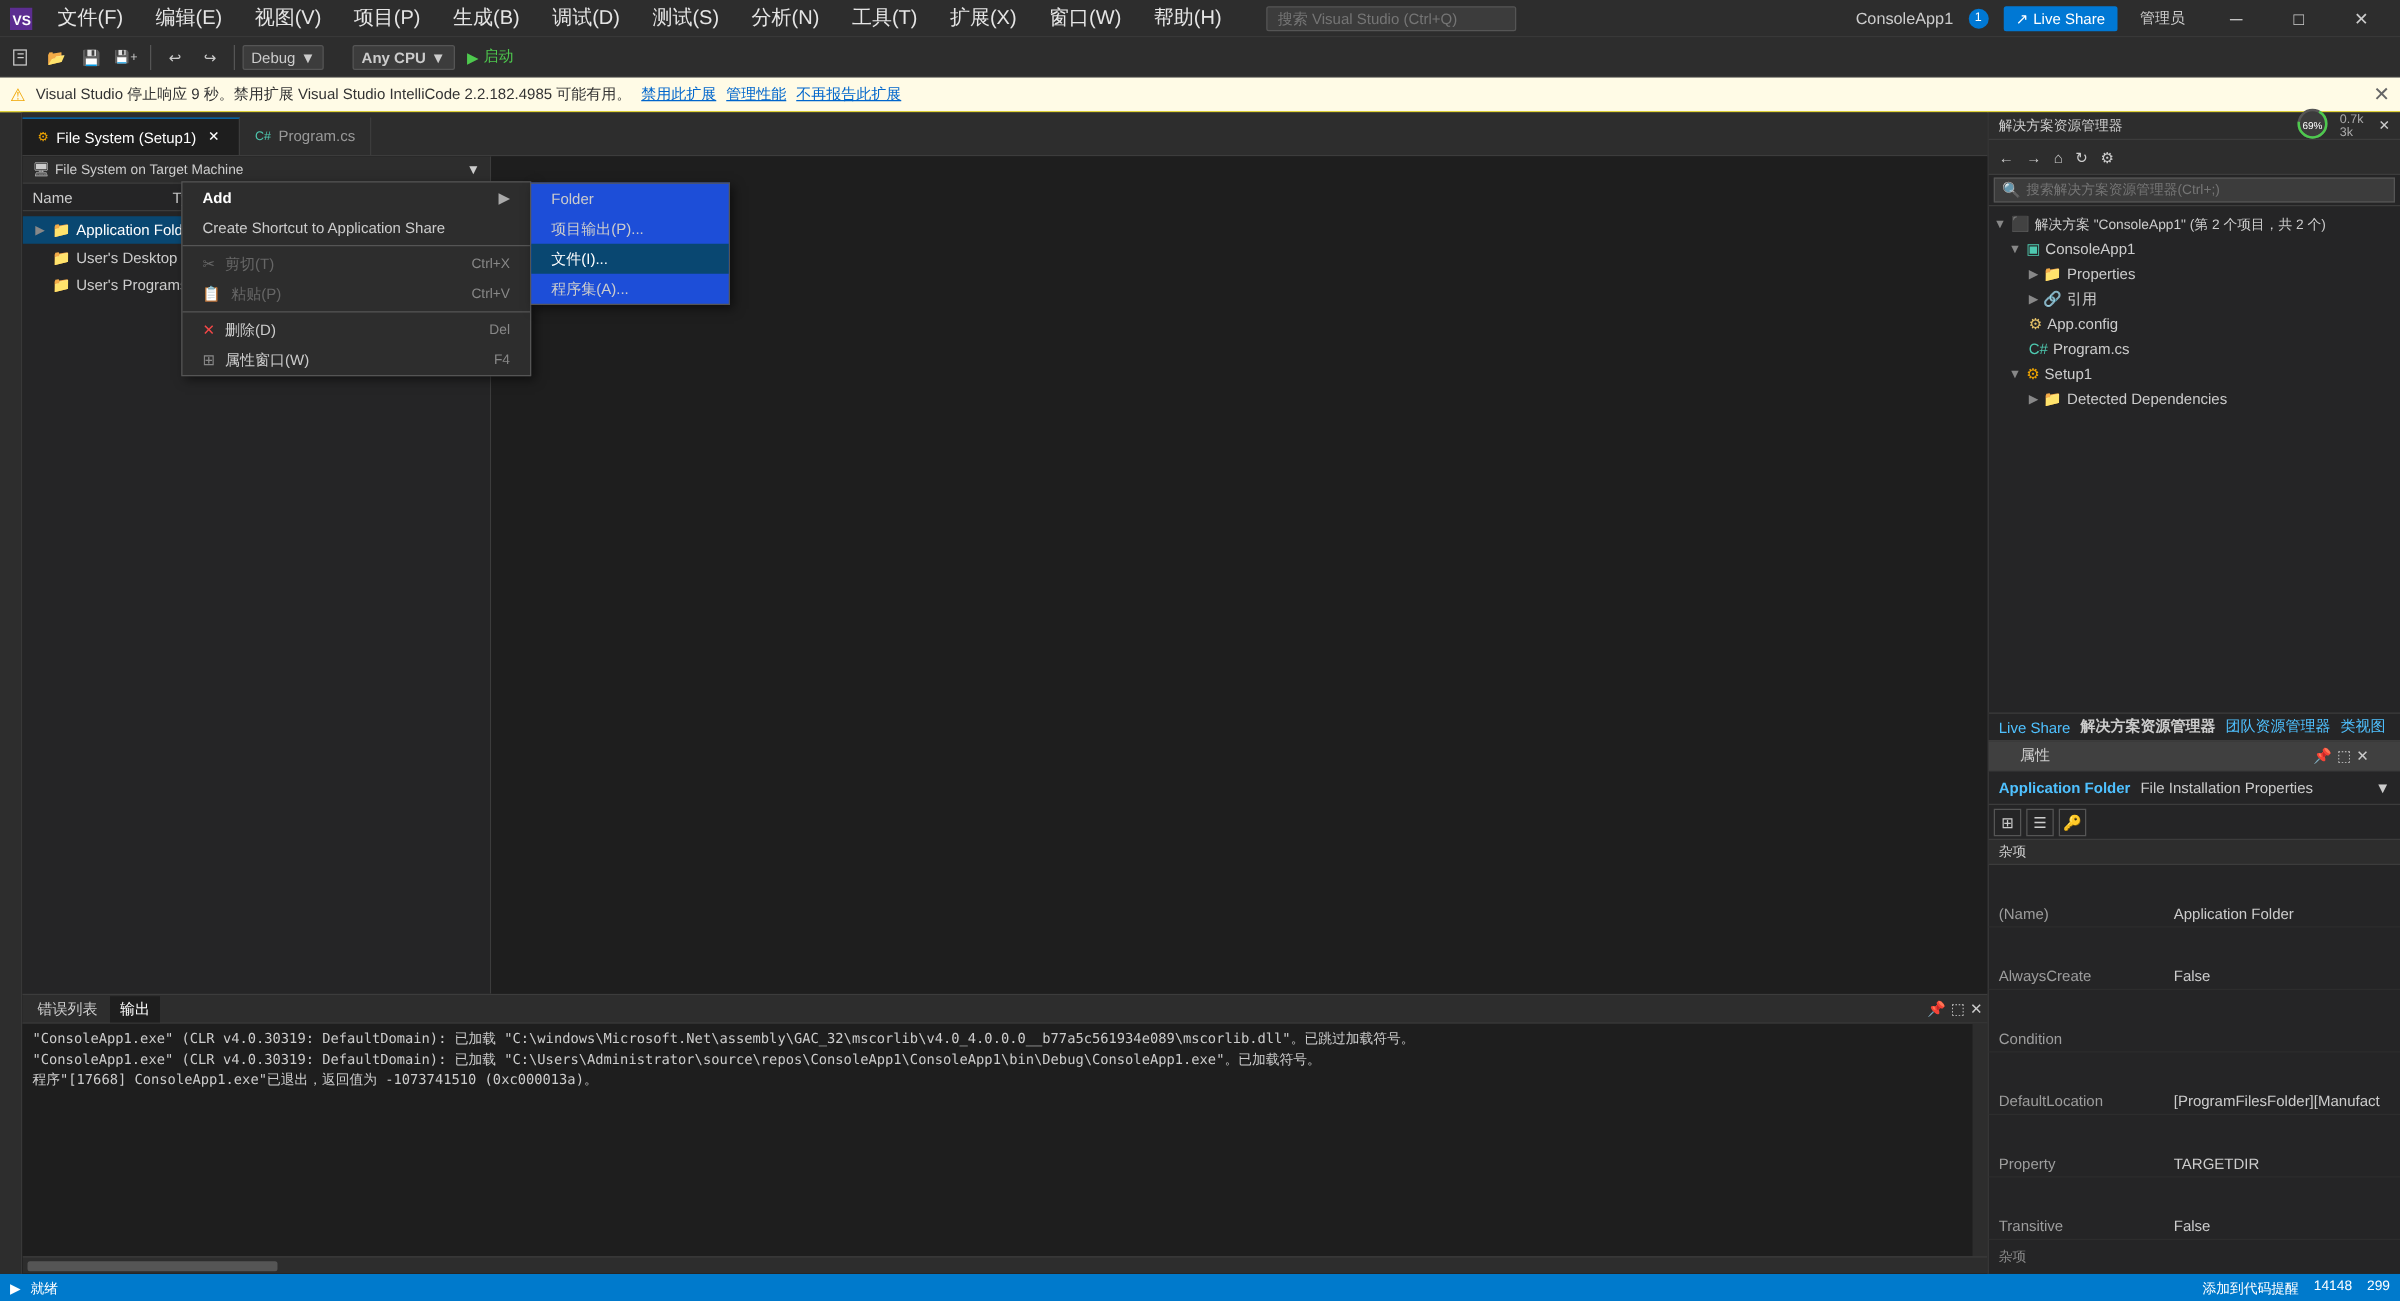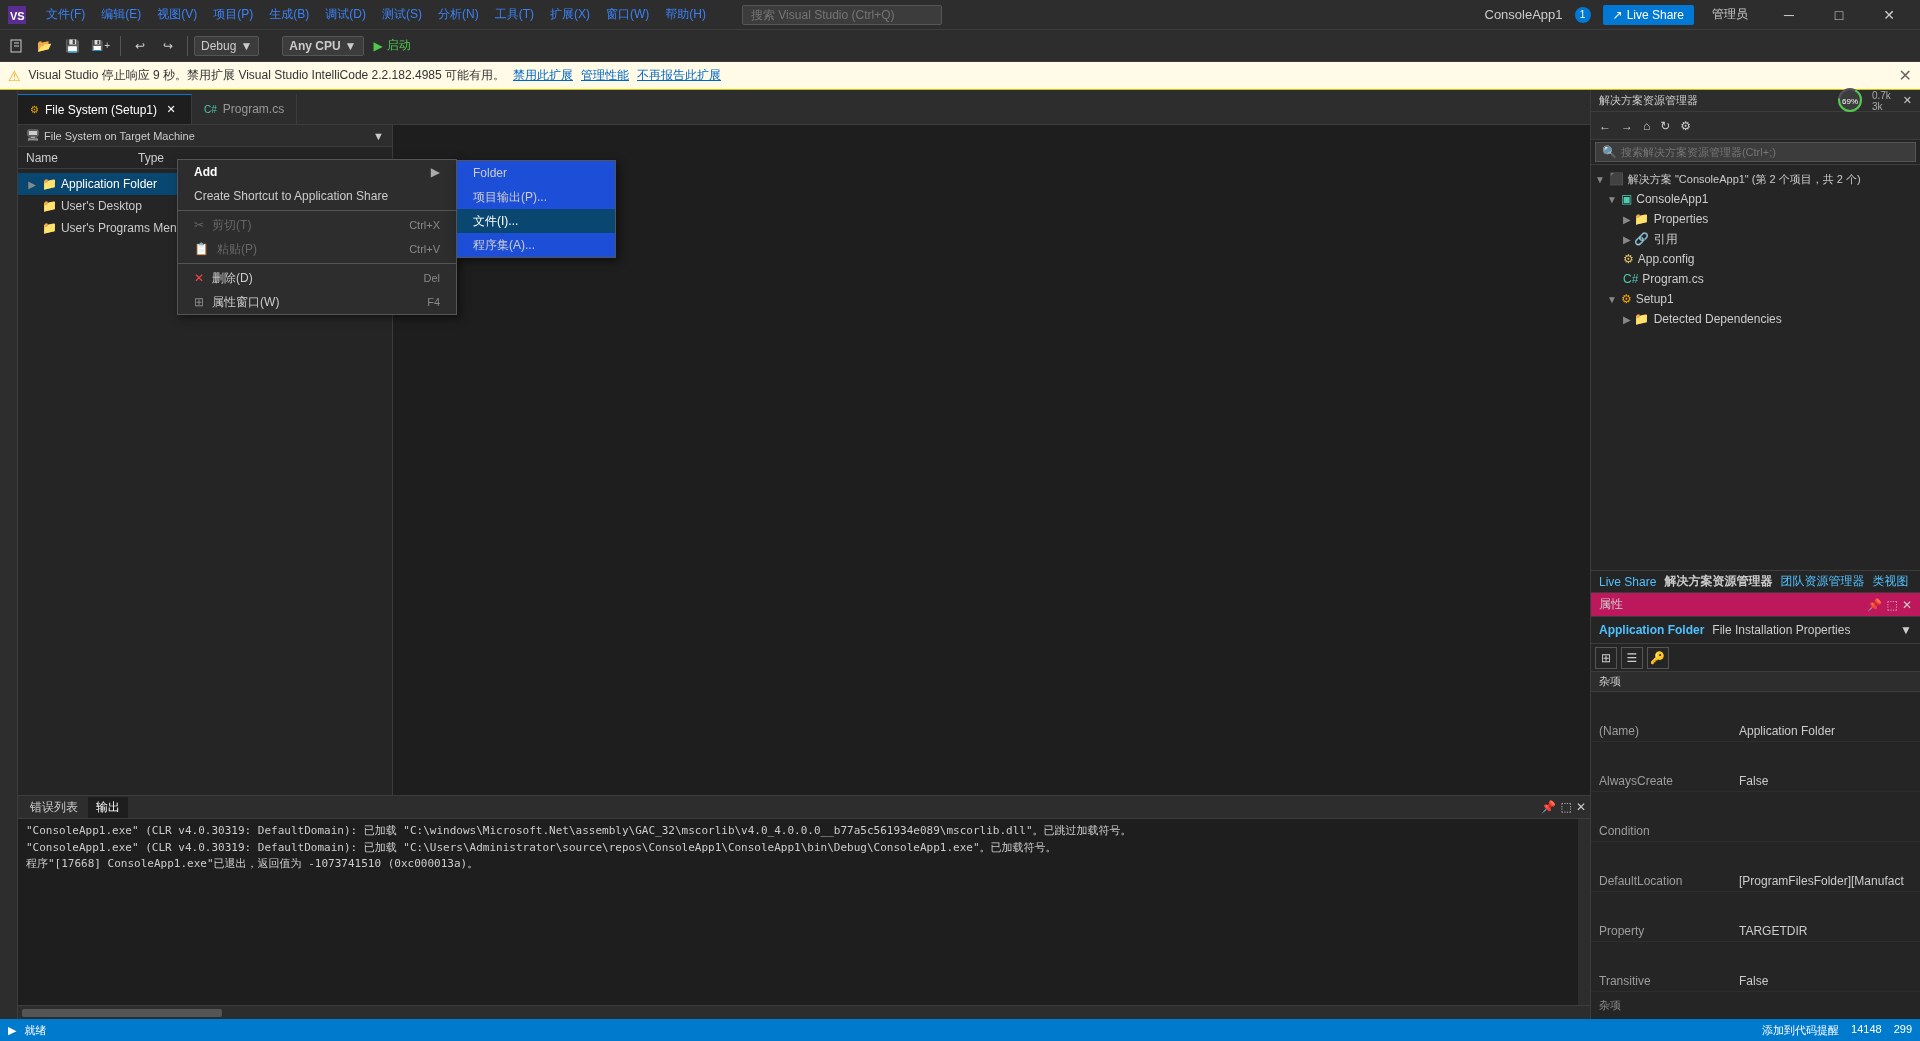--- a/index.html
+++ b/index.html
@@ -24,23 +24,23 @@
       gap: 8px;
       border-bottom: 1px solid #3c3c3c;
     }
     .title-bar-logo {
       width: 18px;
       height: 18px;
       margin-right: 4px;
     }
     .title-bar-menu {
       display: flex;
-      gap: 0;
-      font-size: 12px;
-      color: #3b82f6;
+      gap: 10px;
+      font-size: 16px;
+      color: #e5e5e5;
     }
     .title-bar-menu span {
       padding: 2px 8px;
       cursor: pointer;
     }
     .title-bar-search {
       margin-left: 20px;
       background: #3c3c3c;
       border: 1px solid #555;
       color: #ccc;
@@ -406,27 +406,26 @@
     .status-right {
       margin-left: auto;
       display: flex;
       gap: 12px;
     }
 
     
     .context-menu {
       position: absolute;
       left: 145px;
-      top: 159px;
+      top: 145px;
       background: #2d2d2d;
       border: 1px solid #555;
       box-shadow: 3px 3px 8px rgba(0,0,0,0.5);
       z-index: 100;
       min-width: 280px;
-      margin-left: 32px;
     }
     .ctx-item {
       height: 24px;
       display: flex;
       align-items: center;
       padding: 0 16px;
       cursor: pointer;
       font-size: 12px;
       color: #cccccc;
       gap: 8px;
@@ -472,24 +471,24 @@
       color: #cccccc;
     }
     .sub-item.highlighted { background: #094771; color: white; }
 
     
     .properties-panel {
       border-top: 1px solid #3c3c3c;
     }
     .prop-header {
       height: 24px;
-      background: #be185d;
-      display: flex;
-      align-items: center;
-      padding: 0 8px;
+      background: #404040;
+      display: flex;
+      align-items: center;
+      padding: 0 25px;
       font-size: 12px;
       color: #cccccc;
       border-bottom: 1px solid #3c3c3c;
       justify-content: space-between;
     }
     .prop-title-row {
       padding: 6px 8px;
       font-size: 12px;
       color: #cccccc;
       border-bottom: 1px solid #3c3c3c;

